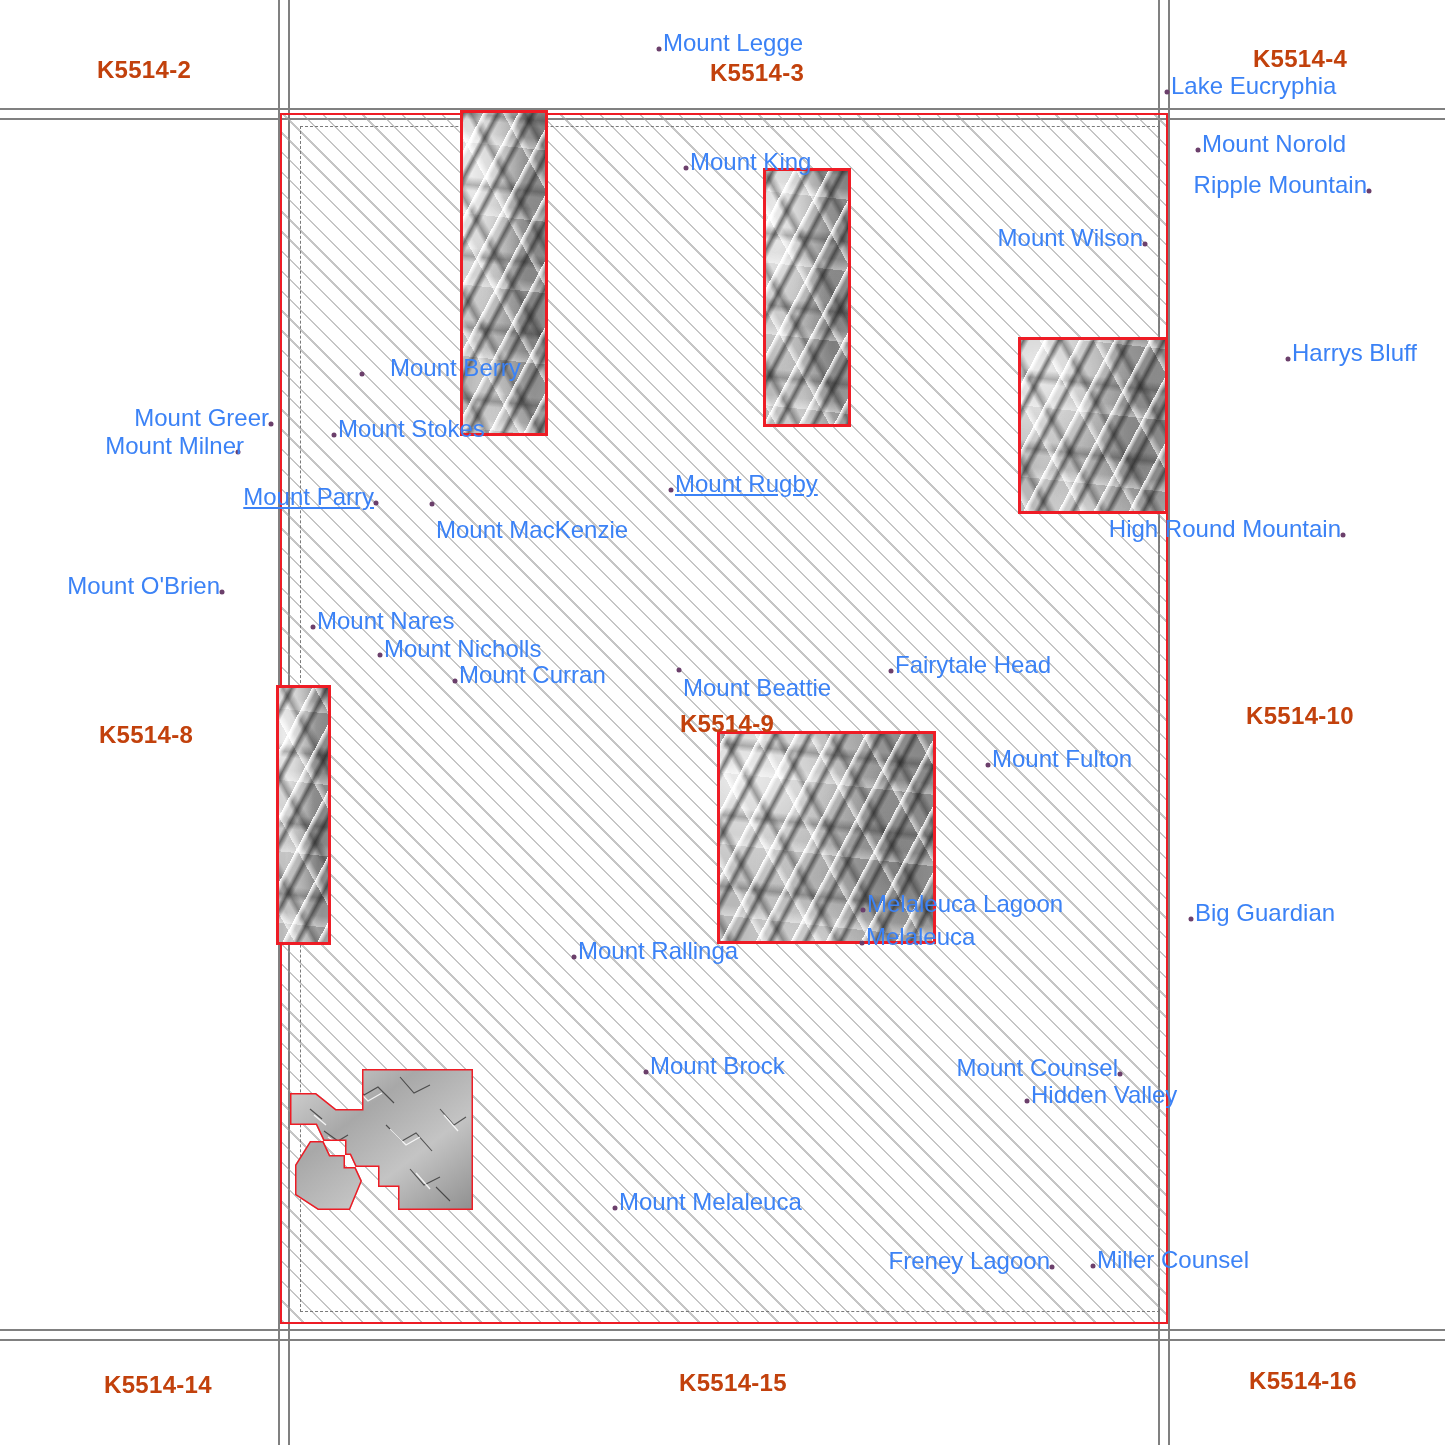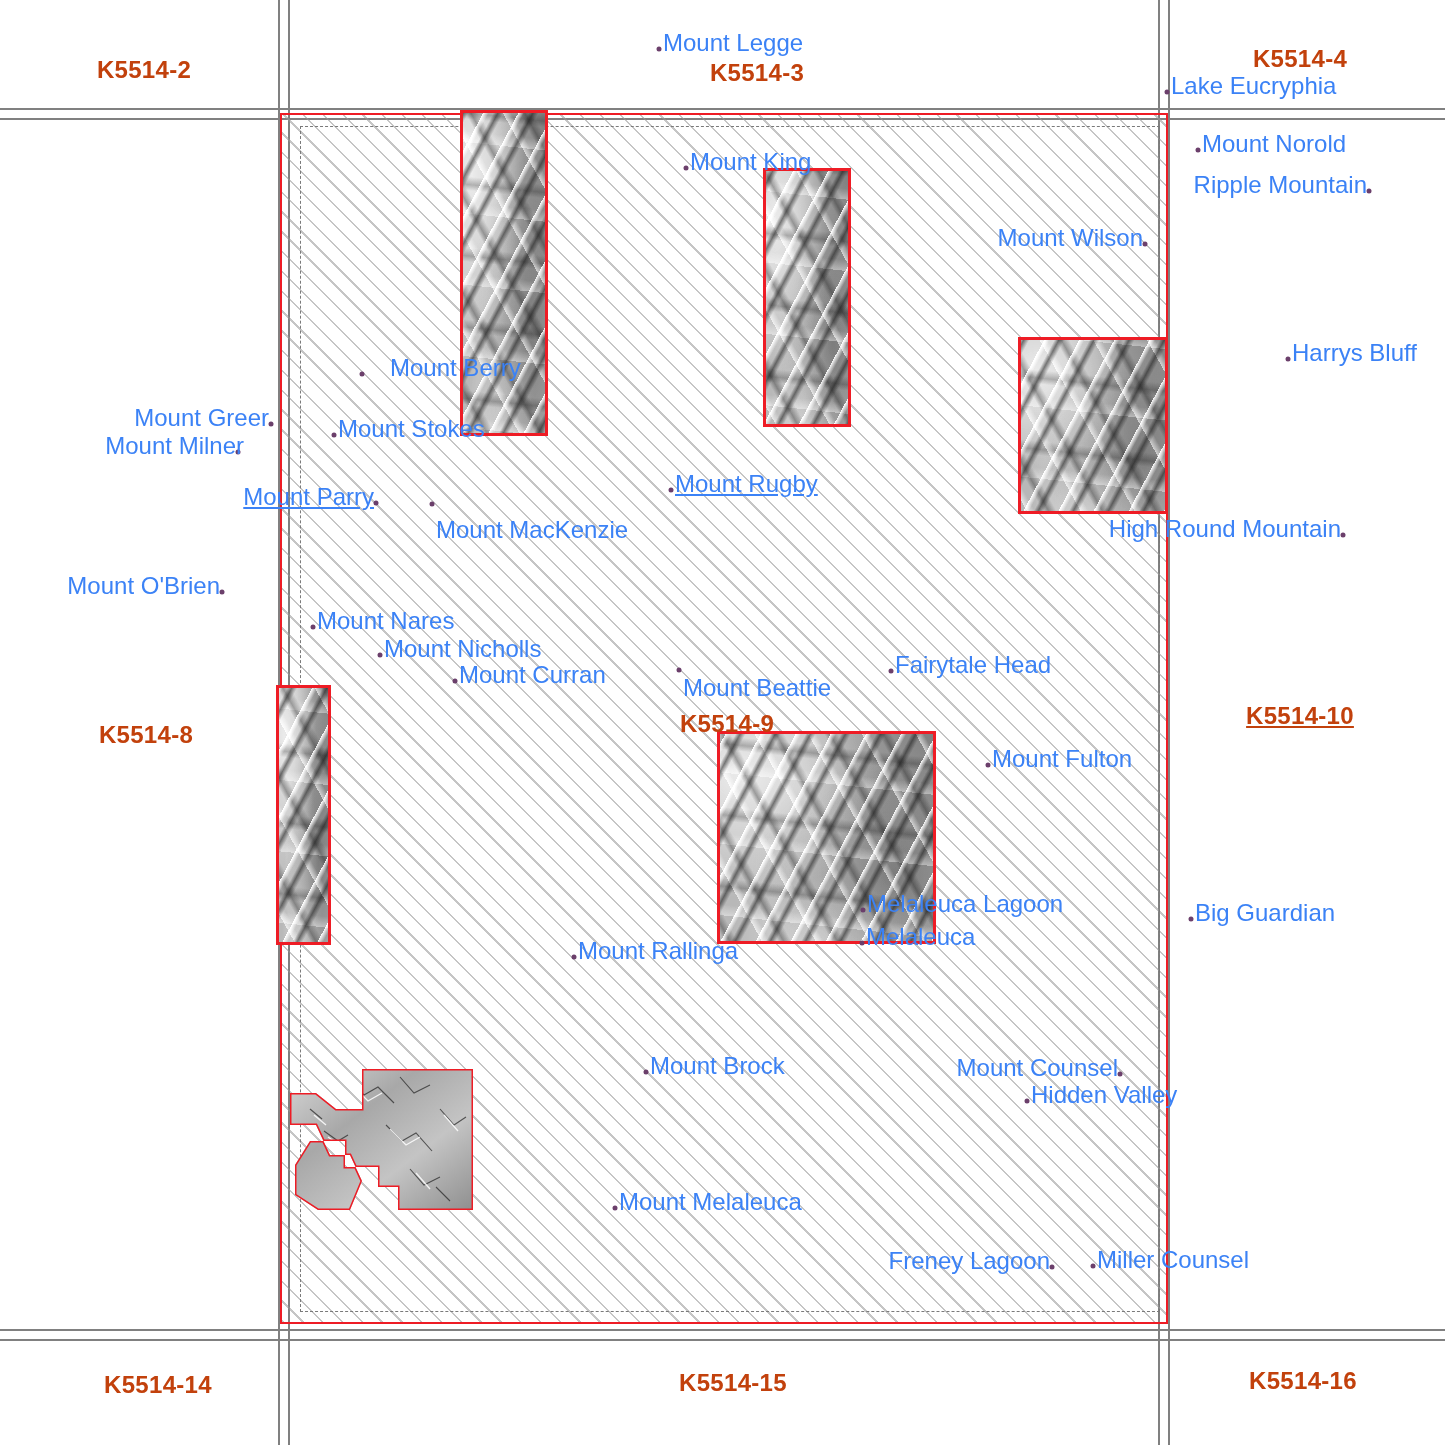--- a/index.html
+++ b/index.html
@@ -156,21 +156,21 @@
         </svg>
       </div>
     </div>
 
   <div id="sheetlayer">
       <div class="sheet-label" style="left: 144px; top: 70px;">K5514-2</div>
       <div class="sheet-label" style="left: 757px; top: 73px;">K5514-3</div>
       <div class="sheet-label" style="left: 1300px; top: 59px;">K5514-4</div>
       <div class="sheet-label" style="left: 146px; top: 735px;">K5514-8</div>
       <div class="sheet-label" style="left: 727px; top: 724px;">K5514-9</div>
-      <div class="sheet-label" style="left: 1300px; top: 716px; text-decoration: underline;">K5514-10</div>
+      <div class="sheet-label" style="left: 1300px; top: 716px;">K5514-10</div>
       <div class="sheet-label" style="left: 158px; top: 1385px;">K5514-14</div>
       <div class="sheet-label" style="left: 733px; top: 1383px;">K5514-15</div>
       <div class="sheet-label" style="left: 1303px; top: 1381px;">K5514-16</div>
     </div>
 
   <div id="placelayer">
       <div class="dot" style="left: 659px; top: 49px; background: rgb(107, 63, 107);"></div>
       <div class="place left" style="left: 663px; top: 43px;">Mount Legge</div>
       <div class="dot" style="left: 1167px; top: 92px; background: rgb(107, 63, 107);"></div>
       <div class="place left" style="left: 1171px; top: 86px;">Lake Eucryphia</div>

